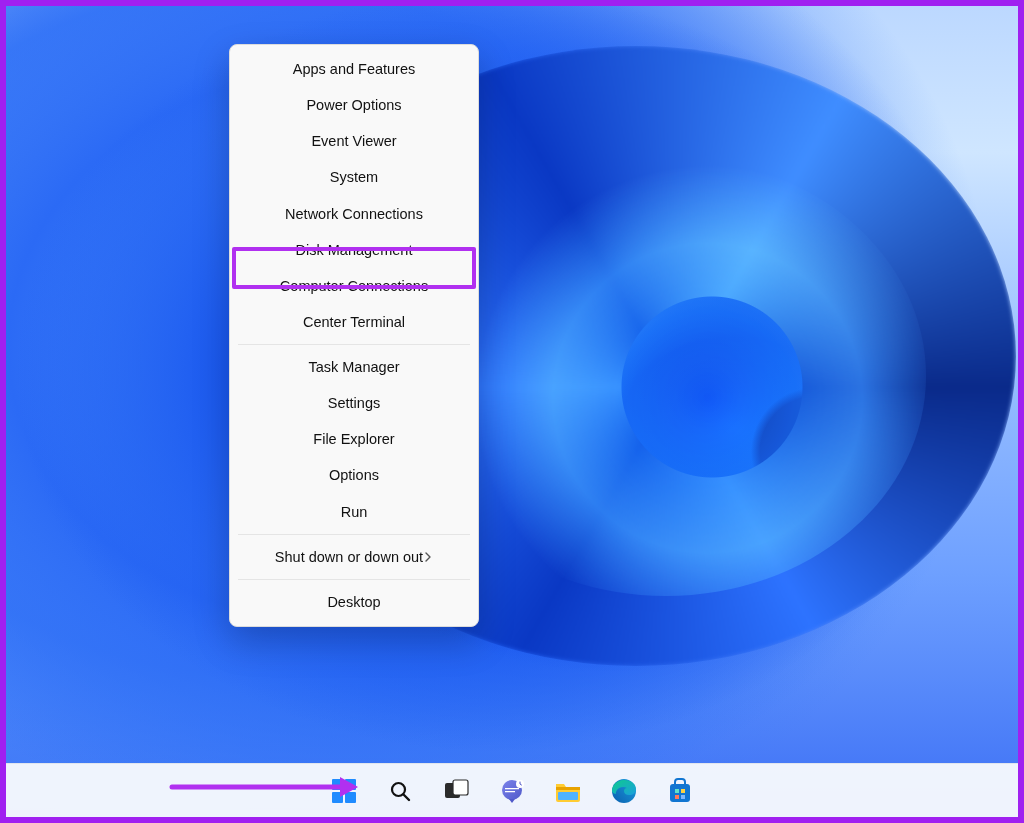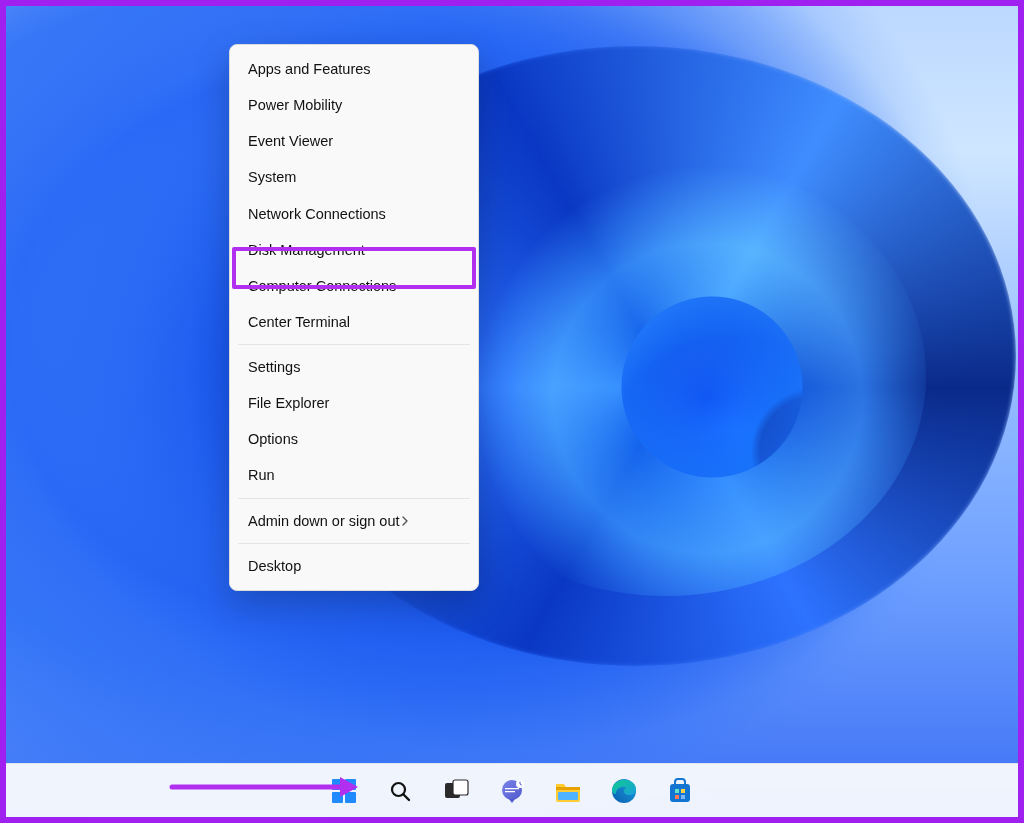--- a/index.html
+++ b/index.html
@@ -42,21 +42,21 @@
       position: absolute;
       left: 223px; top: 38px;
       width: 250px;
       background: #f9f9f9;
       border: 1px solid #dcdcdc;
       border-radius: 8px;
       box-shadow: 0 14px 36px rgba(0,0,0,0.22);
       padding: 6px 0;
     }
     .menu-item {
-      display: flex; align-items: center; justify-content: flex-start;
+      display: flex; align-items: center; justify-content: center;
       padding: 9px 18px;
       font-size: 14.5px; color: #111;
       cursor: default; user-select: none;
       line-height: 1.25;
     }
     .menu-sep { height: 1px; background: #e5e5e5; margin: 4px 8px; }
     .highlight-box {
       position: absolute;
       left: 226px; top: 241px;
       width: 244px; height: 42px;
@@ -95,21 +95,21 @@
 
 <div class="frame">
   <div class="wallpaper"></div>
 
   <div class="context-menu">
 
     <div class="menu-item">
         <span>Apps and Features</span>
       </div>
     <div class="menu-item">
-        <span>Power Mobility</span>
+        <span>Power Options</span>
       </div>
     <div class="menu-item">
         <span>Event Viewer</span>
       </div>
     <div class="menu-item">
         <span>System</span>
       </div>
     <div class="menu-item">
         <span>Network Connections</span>
       </div>
@@ -118,35 +118,38 @@
       </div>
     <div class="menu-item">
         <span>Computer Connections</span>
       </div>
     <div class="menu-item">
         <span>Center Terminal</span>
       </div>
     <div class="menu-sep"></div>
 
     <div class="menu-item">
+        <span>Task Manager</span>
+      </div>
+    <div class="menu-item">
         <span>Settings</span>
       </div>
     <div class="menu-item">
         <span>File Explorer</span>
       </div>
     <div class="menu-item">
         <span>Options</span>
       </div>
     <div class="menu-item">
         <span>Run</span>
       </div>
     <div class="menu-sep"></div>
 
     <div class="menu-item">
-      <span>Admin down or sign out</span>
+      <span>Shut down or down out</span>
       <span class="chevron">
         <svg viewBox="0 0 10 10" width="10" height="10">
             <path d="M3 1 L7 5 L3 9" fill="none" stroke="#555" stroke-width="1.4" stroke-linecap="round" stroke-linejoin="round"></path>
           </svg>
       </span>
     </div>
     <div class="menu-sep"></div>
 
     <div class="menu-item">
         <span>Desktop</span>

